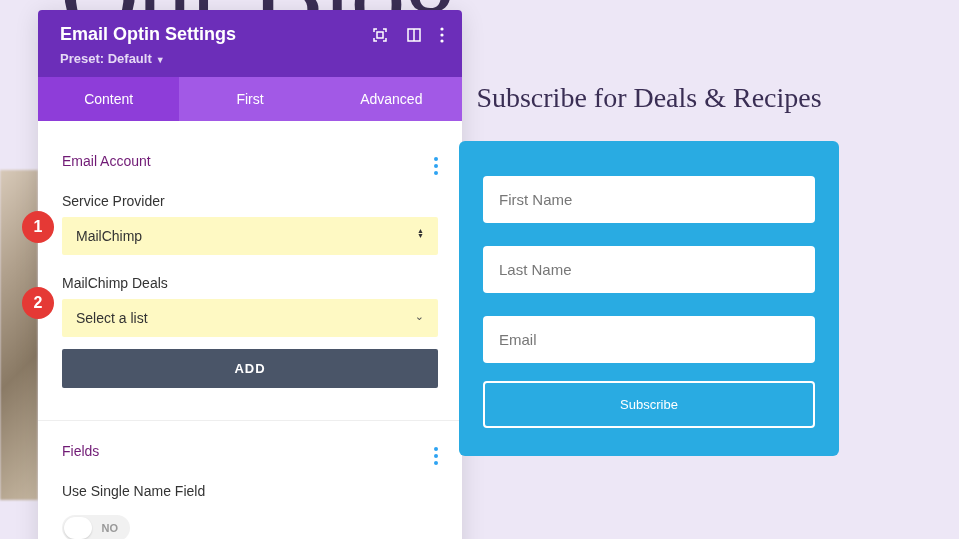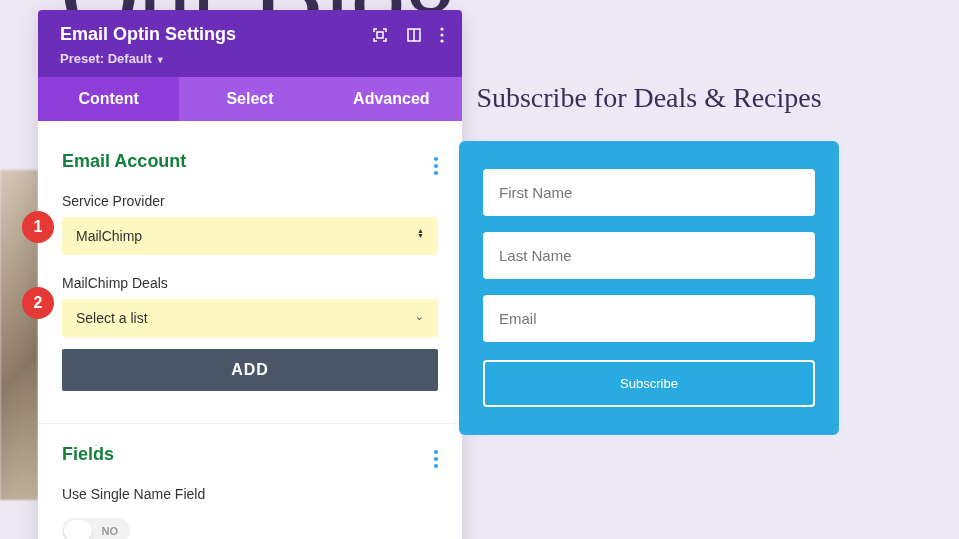--- a/index.html
+++ b/index.html
@@ -86,43 +86,43 @@
     display: flex;
     background: #a259e6;
     color: #fff;
     height: 44px;
   }
   .tab {
     flex: 1;
     display: flex;
     align-items: center;
     justify-content: center;
-    font-size: 16px;
-    font-weight: 700;
+    font-size: 14px;
+    font-weight: 400;
     cursor: pointer;
   }
   .tab.active { background: #8e3dd9; }
 
   .panel-body {
     padding: 10px 0 30px 0;
     background: #fff;
   }
   .section {
     padding: 16px 24px 10px 24px;
   }
   .section-header {
     display: flex;
     align-items: center;
     justify-content: space-between;
     margin-bottom: 18px;
   }
   .section-title {
-    color: #15803d;
-    font-size: 18px;
-    font-weight: 700;
+    color: #701a75;
+    font-size: 14px;
+    font-weight: 400;
   }
   .section-menu {
     color: #2ea3f2;
     cursor: pointer;
     letter-spacing: 2px;
     font-weight: 700;
     writing-mode: horizontal-tb;
   }
   .vdots {
     display: inline-flex;
@@ -162,21 +162,21 @@
   .sel-chevron {
     font-size: 11px;
     color: #555;
   }
   .add-button {
     width: 100%;
     background: #4a5568;
     color: #fff;
     border: none;
     padding: 12px;
-    font-size: 16px;
+    font-size: 13px;
     font-weight: 700;
     letter-spacing: 1px;
     cursor: pointer;
     border-radius: 2px;
   }
   .section-divider {
     height: 1px;
     background: #eee;
     margin: 22px 0 0 0;
   }
@@ -246,20 +246,21 @@
   }
   .optin-input {
     width: 100%;
     background: #fff;
     border: none;
     padding: 15px 16px;
     font-size: 15px;
     color: #333;
     border-radius: 4px;
     margin-bottom: 16px;
+    margin-top: 7px;
   }
   .optin-input::placeholder { color: #777; }
   .optin-button {
     width: 100%;
     background: transparent;
     color: #fff;
     border: 2px solid #fff;
     padding: 14px;
     font-size: 13px;
     border-radius: 4px;
@@ -303,21 +304,21 @@
       </div>
     </div>
     <div class="preset-row">
       <span>Preset: Default</span>
       <span class="preset-caret">▼</span>
     </div>
   </div>
 
   <div class="tabs">
     <div class="tab active">Content</div>
-    <div class="tab">Select</div>
+    <div class="tab">First</div>
     <div class="tab">Advanced</div>
   </div>
 
   <div class="panel-body">
     <div class="section">
       <div class="section-header">
         <div class="section-title">Email Account</div>
         <div class="section-menu">
           <span class="vdots">
               <span></span>

